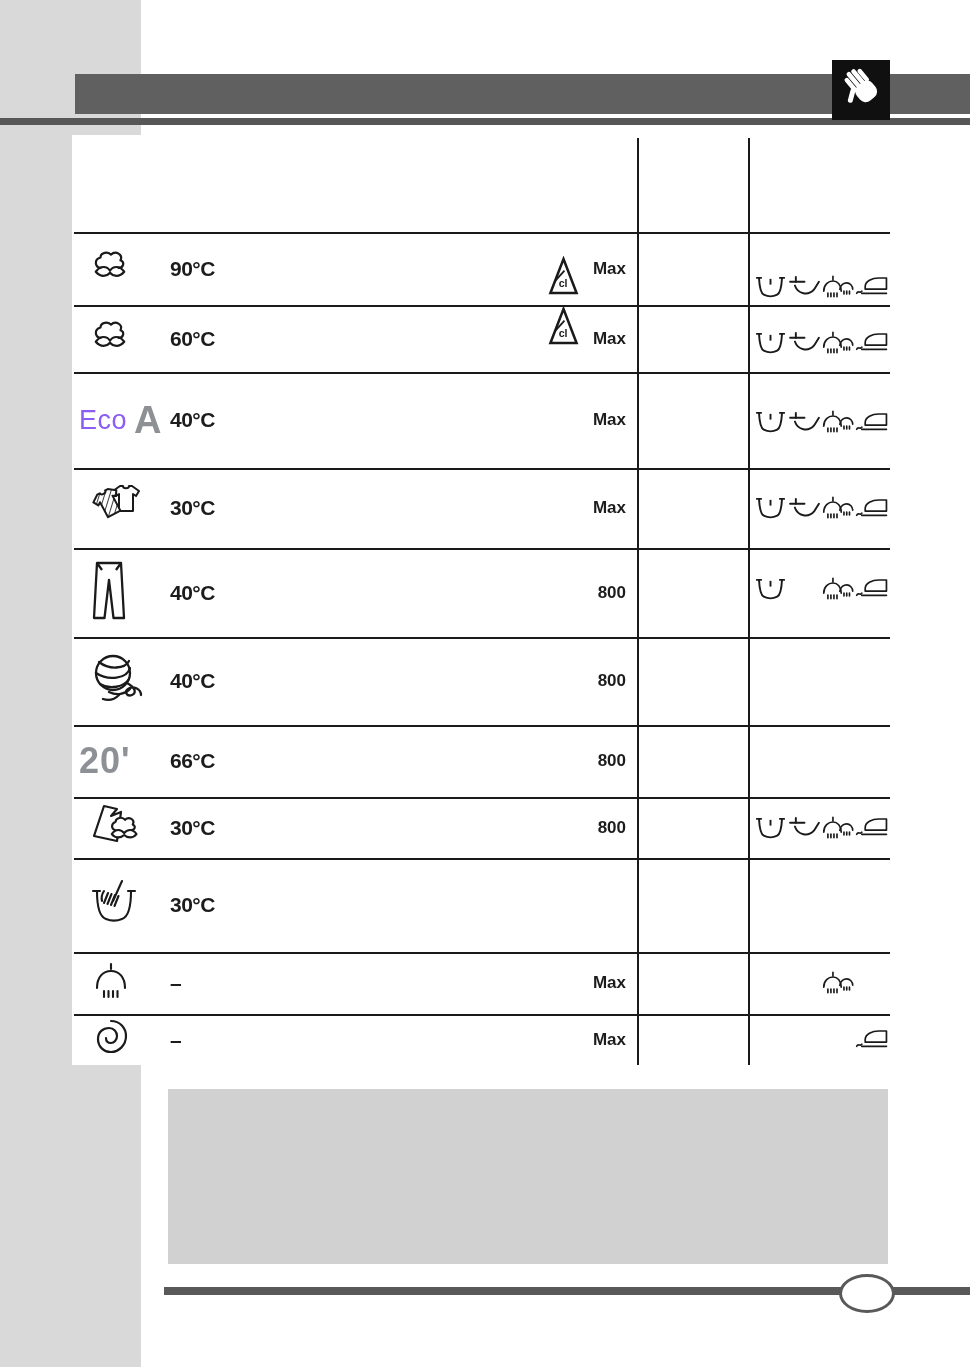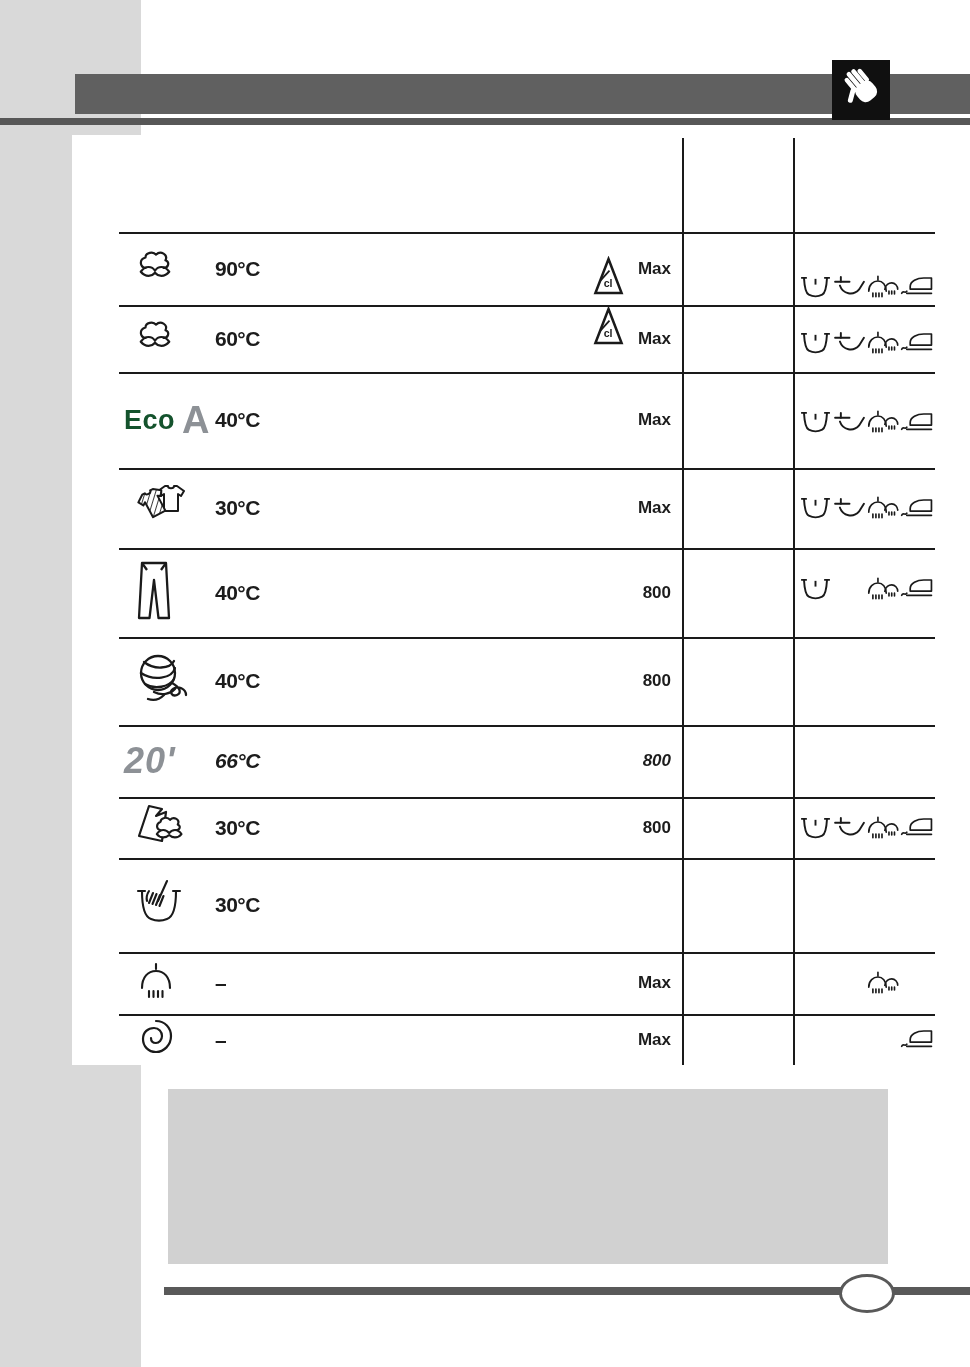--- a/index.html
+++ b/index.html
@@ -12,42 +12,42 @@
   .band-top    { position:absolute; left:72px; top:0;    width:69px;  height:135px;  background:#d9d9d9; }
   .band-bottom { position:absolute; left:72px; top:1065px; width:69px; height:302px; background:#d9d9d9; }
 
   
   .header-bar  { position:absolute; left:75px; top:74px; width:895px; height:40px; background:#606060; }
   .header-rule { position:absolute; left:0; top:118px; width:970px; height:7px; background:#575757; }
   .hand-badge  { position:absolute; left:832px; top:60px; width:58px; height:60px; background:#101010;
                  display:flex; align-items:center; justify-content:center; }
 
   
-  .program-table { position:absolute; left:74px; top:138px; width:816px; height:927px;margin-left:45px; }
+  .program-table { position:absolute; left:74px; top:138px; width:816px; height:927px; }
   .vline { position:absolute; top:0; width:2px; height:927px; background:#1a1a1a; }
   .vline.v1 { left:563px; }
   .vline.v2 { left:674px; }
   .hline { position:absolute; left:0; width:816px; height:2px; background:#1a1a1a; }
 
   .prow { position:absolute; left:0; width:816px; }
   .cell-icon { position:absolute; left:0; top:0; bottom:0; width:150px;
                display:flex; align-items:center; padding-left:17px; box-sizing:border-box; }
   .cell-icon.is-label { padding-left:5px; }
   .cell-temp { position:absolute; left:96px; top:0; bottom:0; display:flex; align-items:center;
                font-weight:bold; font-size:21px; color:#1c1c1c; letter-spacing:-0.5px; }
   .cell-bleach { position:absolute; left:471px; top:0; bottom:8px; width:36px;
                  display:flex; align-items:center; justify-content:center; }
   .cell-spin { position:absolute; left:462px; top:0; bottom:0; width:90px;
                display:flex; align-items:center; justify-content:flex-end;
                font-weight:bold; font-size:17px; color:#1c1c1c; }
   .cell-care { position:absolute; left:679px; top:0; bottom:0; width:137px;
                display:flex; align-items:center; }
   .care-slot { width:34px; height:26px; display:flex; align-items:center; justify-content:center; }
 
-  .eco-text { font-size:27px; font-weight:bold; color:#14532d; letter-spacing:0.5px;text-align:center; }
+  .eco-text { font-size:27px; font-weight:normal; color:#8b5cf6; letter-spacing:0.5px;text-align:center; }
   .accent-letter { font-size:38px; font-weight:bold; color:#8d9196; margin-left:7px; line-height:1; }
   .accent-only .accent-letter { margin-left:0; font-size:36px; letter-spacing:1px; }
 
   
   .info-box { position:absolute; left:168px; top:1089px; width:720px; height:175px; background:#d1d1d1; }
   .footer-rule { position:absolute; left:164px; top:1287px; width:806px; height:8px; background:#595959; }
   .footer-oval { position:absolute; left:839px; top:1274px; width:50px; height:33px; background:#ffffff;
                  border:3px solid #595959; border-radius:50%; }
 </style>
 </head>
@@ -376,21 +376,21 @@
         </div>
         <div class="cell-temp">40°C</div>
         <div class="cell-spin">800</div>
         <div class="cell-care" style="transform: translateY(0px);">
           <span class="care-slot"></span>
           <span class="care-slot"></span>
           <span class="care-slot"></span>
           <span class="care-slot"></span>
         </div>
       </div>
-      <div class="prow" style="top: 587px; height: 72px; font-style: italic;">
+      <div class="prow" style="top: 587px; height: 72px;">
         <div class="cell-icon is-label accent-only">
           <span class="accent-letter">20'</span>
         </div>
         <div class="cell-temp">66°C</div>
         <div class="cell-spin">800</div>
         <div class="cell-care" style="transform: translateY(0px);">
           <span class="care-slot"></span>
           <span class="care-slot"></span>
           <span class="care-slot"></span>
           <span class="care-slot"></span>

